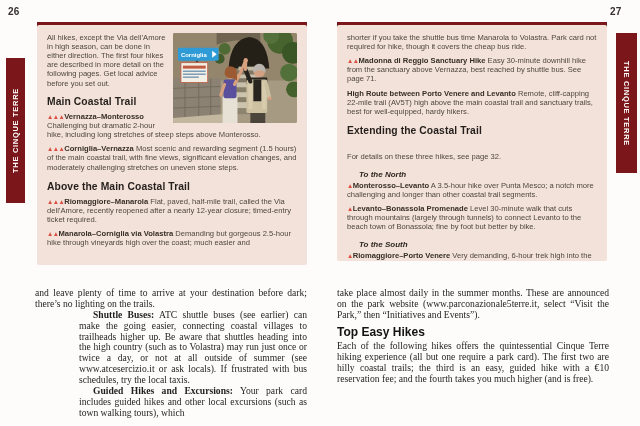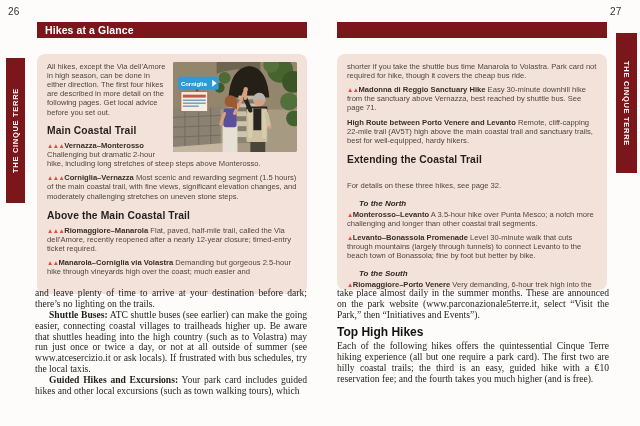--- a/index.html
+++ b/index.html
@@ -4,21 +4,21 @@
 <style>
   * { margin:0; padding:0; box-sizing:border-box; }
   html,body { width:640px; height:426px; }
   body {
     position:relative; width:640px; height:426px;
     background:#fdfcfa; overflow:hidden;
     font-family:"Liberation Sans", sans-serif;
     -webkit-font-smoothing:antialiased;
   }
   .pagenum {
-    position:absolute; top:6px; font-weight:normal; font-size:10px; color:#35322e;
+    position:absolute; top:6px; font-weight:bold; font-size:10px; color:#35322e;
     letter-spacing:0.2px;
   }
   .pagenum.left { left:8px; }
   .pagenum.right { left:610px; }
   .tab {
     position:absolute; background:#7b171a; color:#fff;
     display:flex; align-items:center; justify-content:center;
   }
   .tab span {
     font-size:7.5px; font-weight:bold; letter-spacing:0.7px; white-space:nowrap;
@@ -28,22 +28,22 @@
   .tab.tab-r { left:616px; top:33px; width:21px; height:140px; }
   .tab.tab-r span { writing-mode:vertical-rl; }
   .boxbar {
     position:absolute; top:22px; height:16px; width:270px; background:#7b171a;
     color:#fff; display:flex; align-items:center;
   }
   .boxbar.l { left:37px; padding-left:8px; }
   .boxbar.r { left:337px; }
   .boxbar .t { font-size:10.5px; font-weight:bold; letter-spacing:0.1px; }
   .box {
-    position:absolute; top:54px; width:270px; background:#f3e2da;
-    padding:8px 10px; overflow:hidden; border-radius:8px;
+    position:absolute; top:25px; width:270px; background:#f3e2da;
+    padding:8px 10px; overflow:hidden; border-radius:2px;
     font-size:7.6px; line-height:1.2; color:#4e463e;
   }
   .box.l { left:37px; height:240px; }
   .box.r { left:337px; height:236px; }
   .box p.entry { margin-top:5px; }
   .box p.plain { margin-top:0; }
   .box .tri { color:#d94f42; font-size:6.3px; letter-spacing:-0.5px; }
   .box b.ename { color:#362e26; }
   .box h3 {
     font-size:10.3px; line-height:1.1; color:#241f1b; letter-spacing:0.1px;
@@ -60,21 +60,21 @@
     border-radius:2px; overflow:hidden; background:#a79a82;
   }
   .photo svg { display:block; width:100%; height:100%; }
   .bodytext {
     position:absolute; top:288px; width:272px;
     font-family:"Liberation Serif", serif; font-size:9.6px; line-height:1.135;
     color:#1f1e1b; text-align:justify;
   }
   .bodytext.l { left:35px; }
   .bodytext.r { left:337px; }
-  .bodytext p.ind { text-indent:14px; }
+  .bodytext p.ind { text-indent:14px;margin-left:44px; }
   .bodytext h2 {
     font-family:"Liberation Sans", sans-serif; font-size:12px; color:#141311;
     margin:5px 0 2px 0; text-align:left; font-weight:bold;
   }
 </style>
 </head>
 <body>
 
 <div class="pagenum left">26</div>
 <div class="pagenum right">27</div>
@@ -186,15 +186,15 @@
 </div>
 
 <div class="bodytext l">
   <p>and leave plenty of time to arrive at your destination before dark; there’s no lighting on the trails.</p>
   <p class="ind"><b>Shuttle Buses:</b><span> ATC shuttle buses (see earlier) can make the going easier, connecting coastal villages to trailheads higher up. Be aware that shuttles heading into the high country (such as to Volastra) may run just once or twice a day, or not at all outside of summer (see www.atcesercizio.it or ask locals). If frustrated with bus schedules, try the local taxis.</span></p>
   <p class="ind"><b>Guided Hikes and Excursions:</b><span> Your park card includes guided hikes and other local excursions (such as town walking tours), which</span></p>
 </div>
 
 <div class="bodytext r">
   <p>take place almost daily in the summer months. These are announced on the park website (www.parconazionale5terre.it, select “Visit the Park,” then “Initiatives and Events”).</p>
-  <h2>Top High Hikes</h2>
+  <h2>Top Easy Hikes</h2>
   <p>Each of the following hikes offers the quintessential Cinque Terre hiking experience (all but one require a park card). The first two are hilly coastal trails; the third is an easy, guided hike with a €10 reservation fee; and the fourth takes you much higher (and is free).</p>
 </div>
 
 </body></html>

